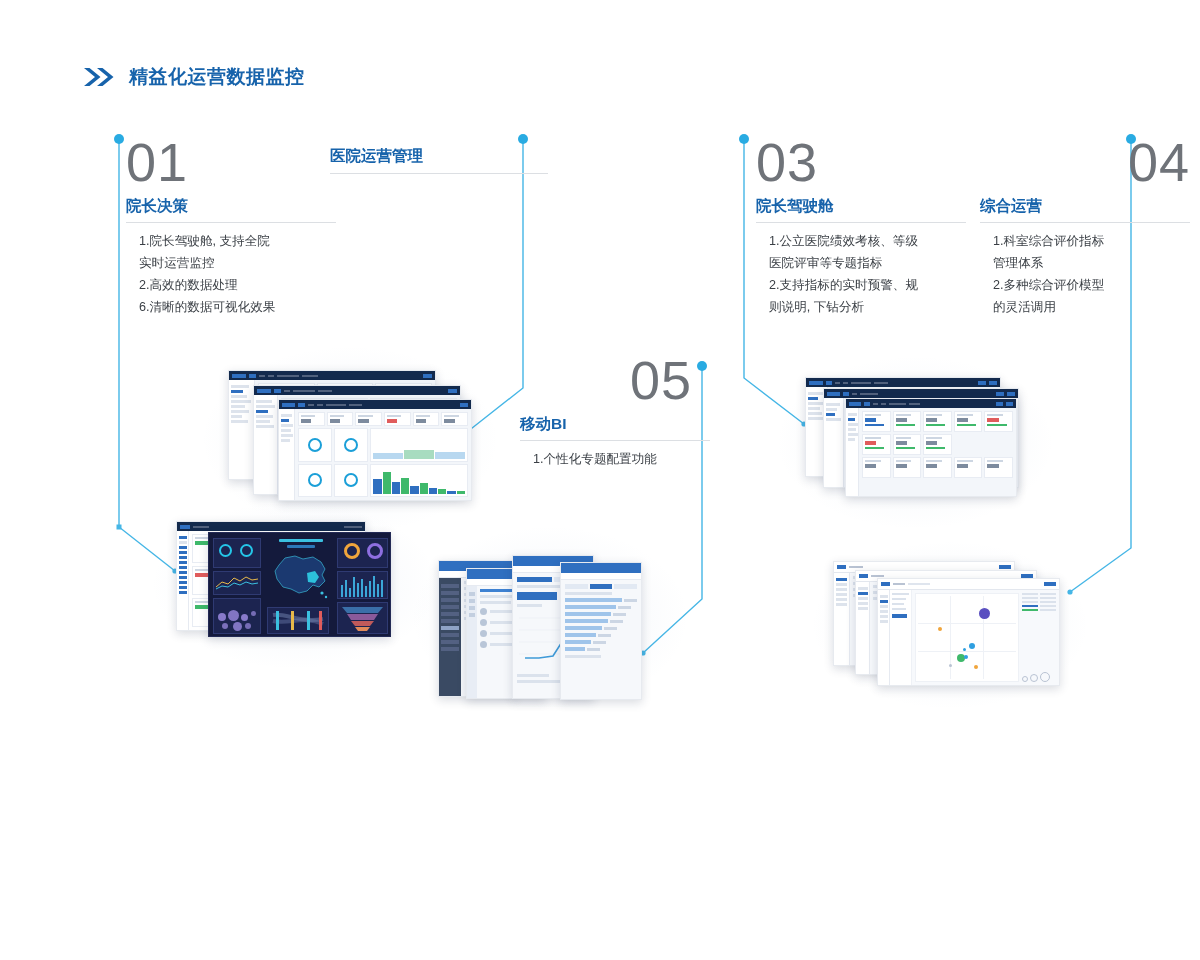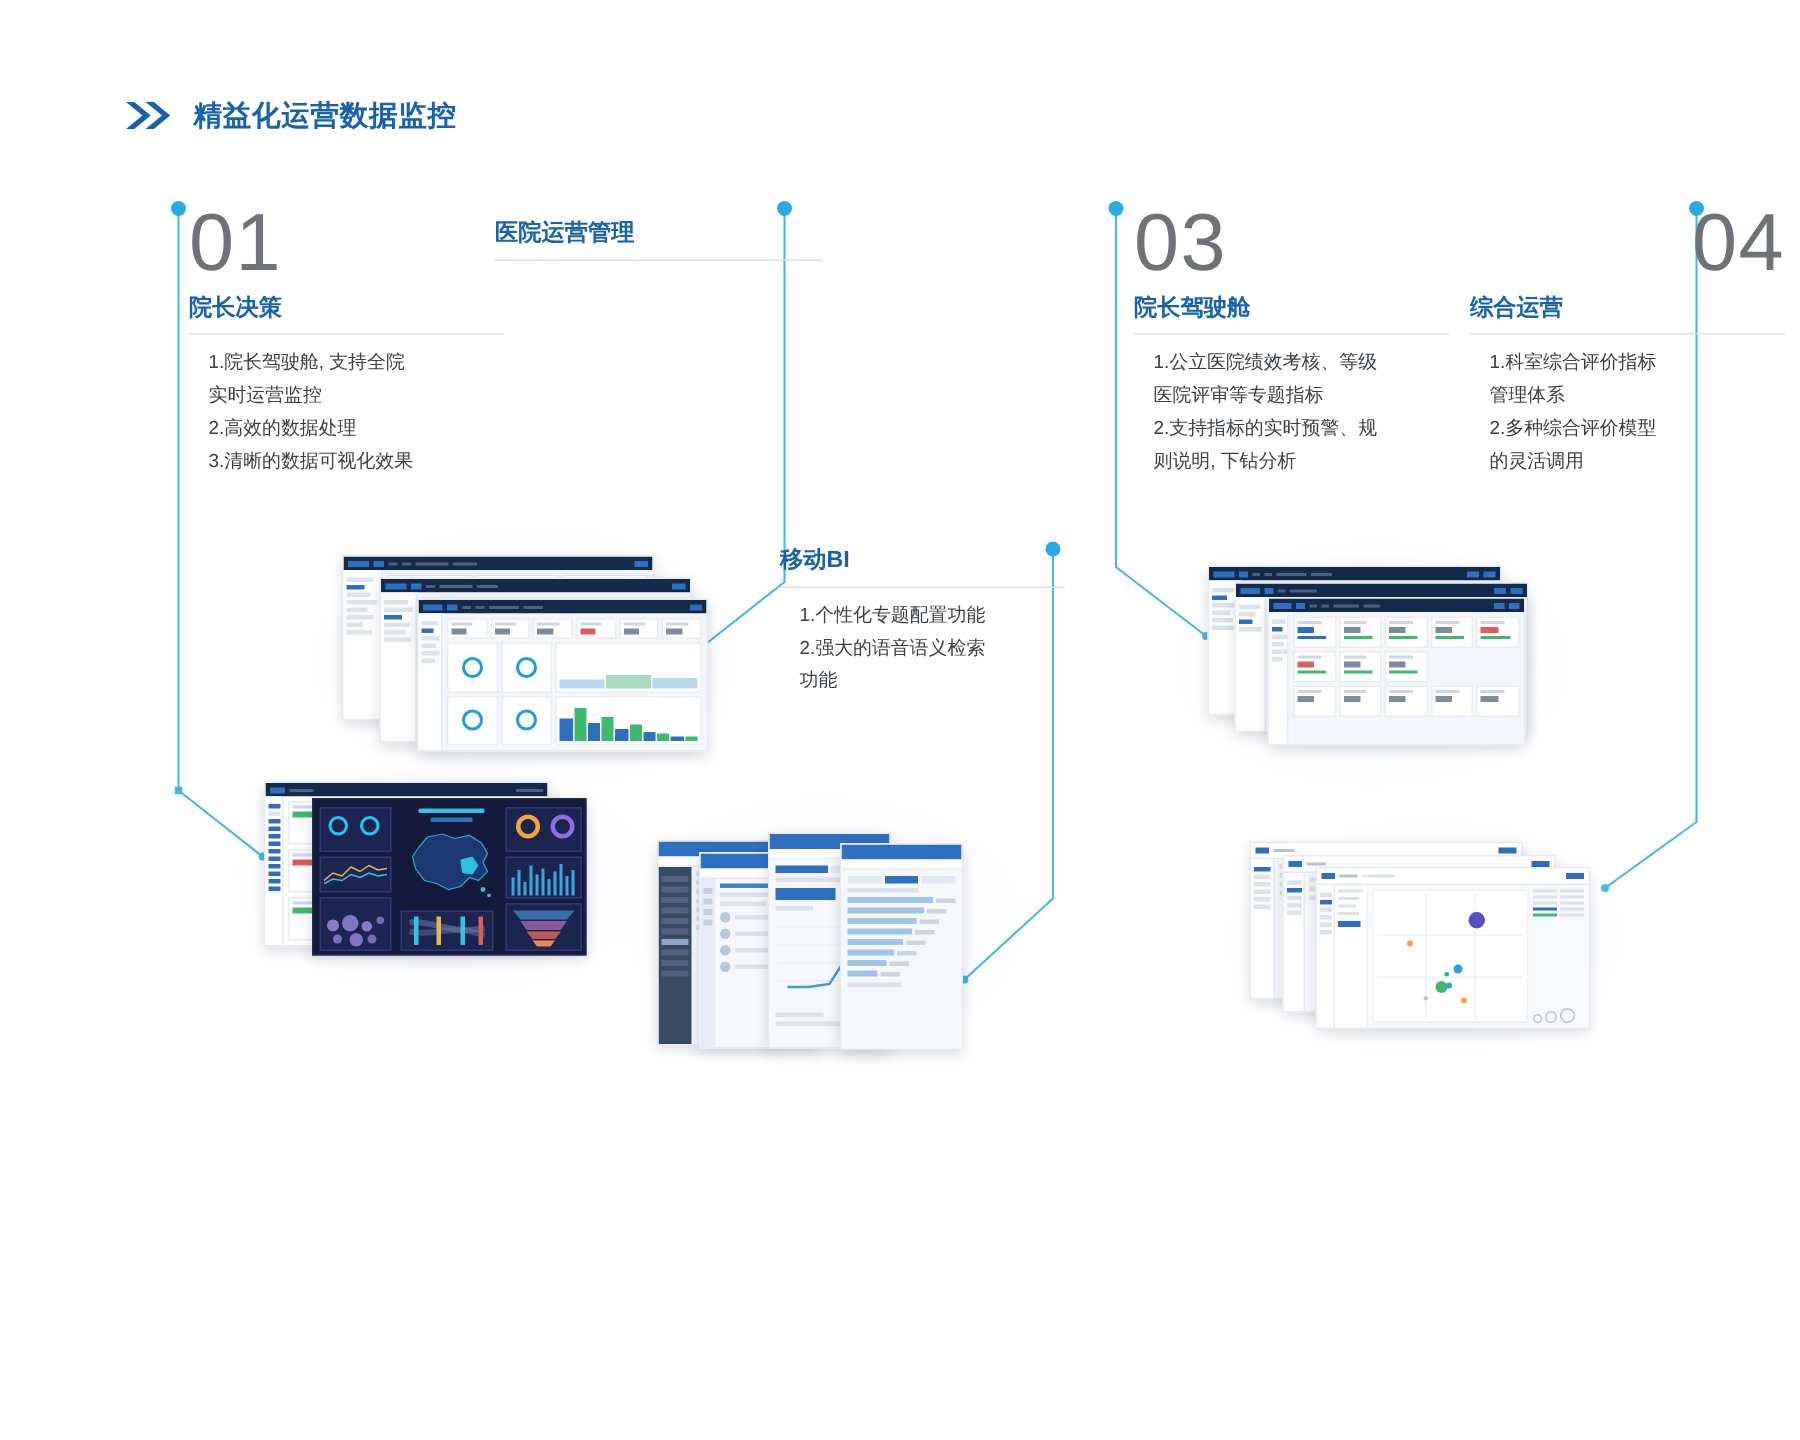--- a/index.html
+++ b/index.html
@@ -153,21 +153,21 @@
   <span class="header-title">精益化运营数据监控</span>
 </div>
 
 <div class="step s01">
   <div class="step-num">01</div>
   <div class="step-title">院长决策</div>
   <ul class="step-list">
     <li>1.院长驾驶舱, 支持全院
    实时运营监控</li>
     <li>2.高效的数据处理</li>
-    <li>3.清晰的数据可视化效果</li>
+    <li>6.清晰的数据可视化效果</li>
   </ul>
 </div>
 
 <div class="step s02">
   <div class="step-title">医院运营管理</div>
 </div>
 
 <div class="step s03">
   <div class="step-num">03</div>
   <div class="step-title">院长驾驶舱</div>
@@ -184,25 +184,24 @@
   <div class="step-title">综合运营</div>
   <ul class="step-list">
     <li>1.科室综合评价指标
    管理体系</li>
     <li>2.多种综合评价模型
    的灵活调用</li>
   </ul>
 </div>
 
 <div class="step s05">
+  <div class="step-num">05</div>
   <div class="step-title">移动BI</div>
   <ul class="step-list">
     <li>1.个性化专题配置功能</li>
-    <li>2.强大的语音语义检索
-   功能</li>
   </ul>
 </div>
 
 <div class="glow" style="left:200px; top:345px; width:300px; height:190px;"></div>
 <div class="cluster">
   <div class="shot" style="left:228px; top:370px; width:208px; height:110px;">
     <div class="titlebar">
       <span class="tb-pill" style="width:14px"></span>
         <span class="tb-pill" style="width:7px"></span>
       <span class="tb-line" style="width:6px"></span>

